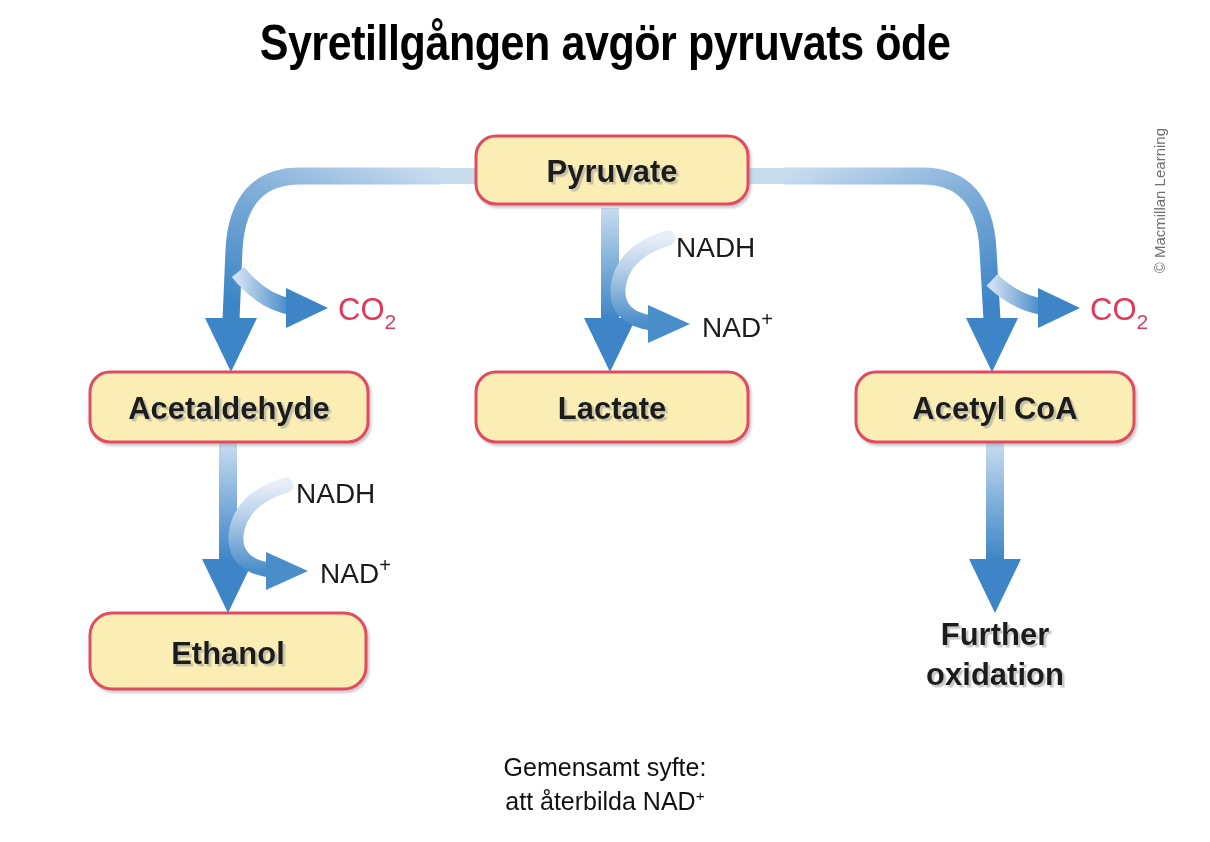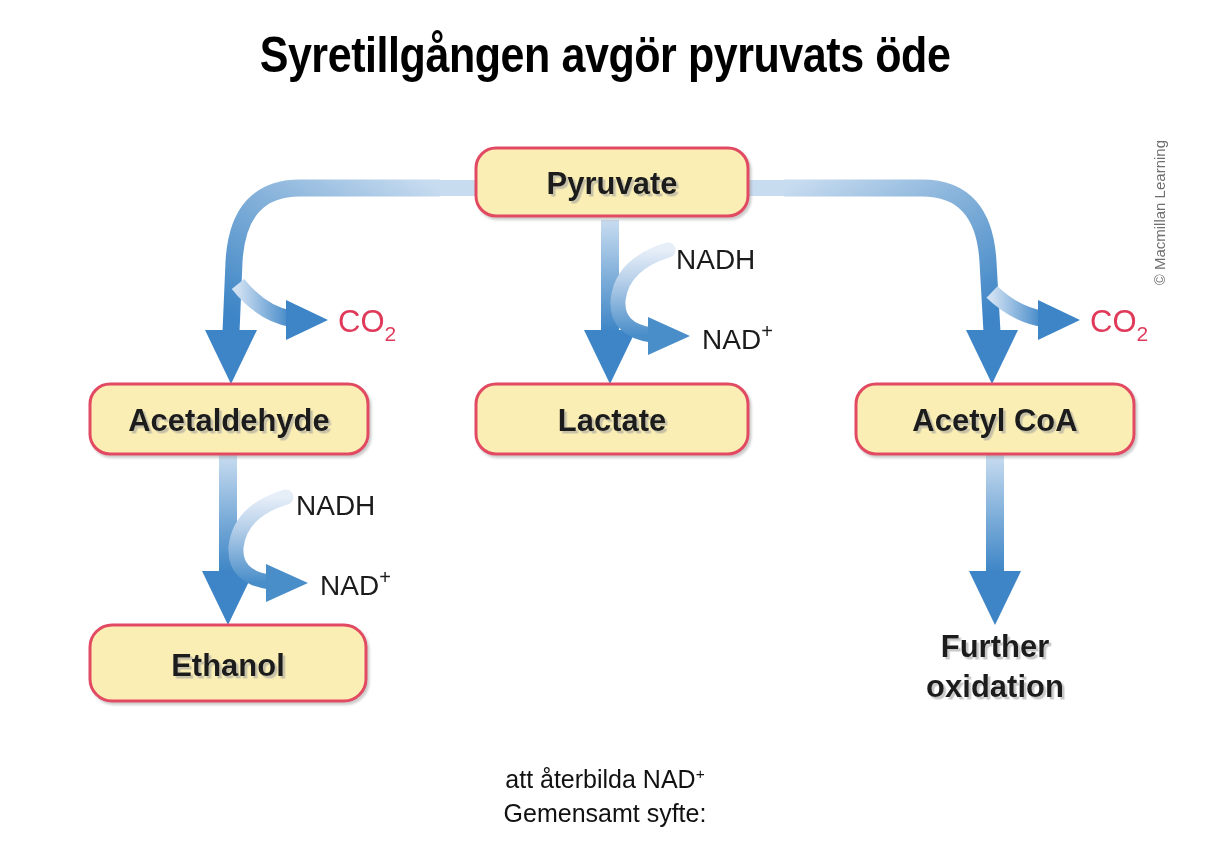--- a/index.html
+++ b/index.html
@@ -10,21 +10,21 @@
   body {
     width: 1210px;
     height: 842px;
     position: relative;
     overflow: hidden;
     font-family: "Liberation Sans", sans-serif;
   }
 
   #stage {
     position: absolute;
-    left: 0; top: 12px;
+    left: 0; top: 0;
     width: 1210px;
     height: 790px;
   }
 
   .title {
     position: absolute;
     left: 0;
     top: 14px;
     width: 1210px;
     text-align: center;
@@ -243,17 +243,17 @@
     <text class="nad" x="296" y="503">NADH</text>
 
     <g>
       <text class="nad" x="320" y="583">
         <tspan>NAD</tspan><tspan class="sup" dy="-11">+</tspan>
       </text>
     </g>
   </svg>
 
   <div class="caption">
+    <div>Gemensamt syfte:</div>
     <div><span>att återbilda NAD</span><span class="sup">+</span></div>
-    <div>Gemensamt syfte:</div>
   </div>
 
 </div>
 
 </body></html>

